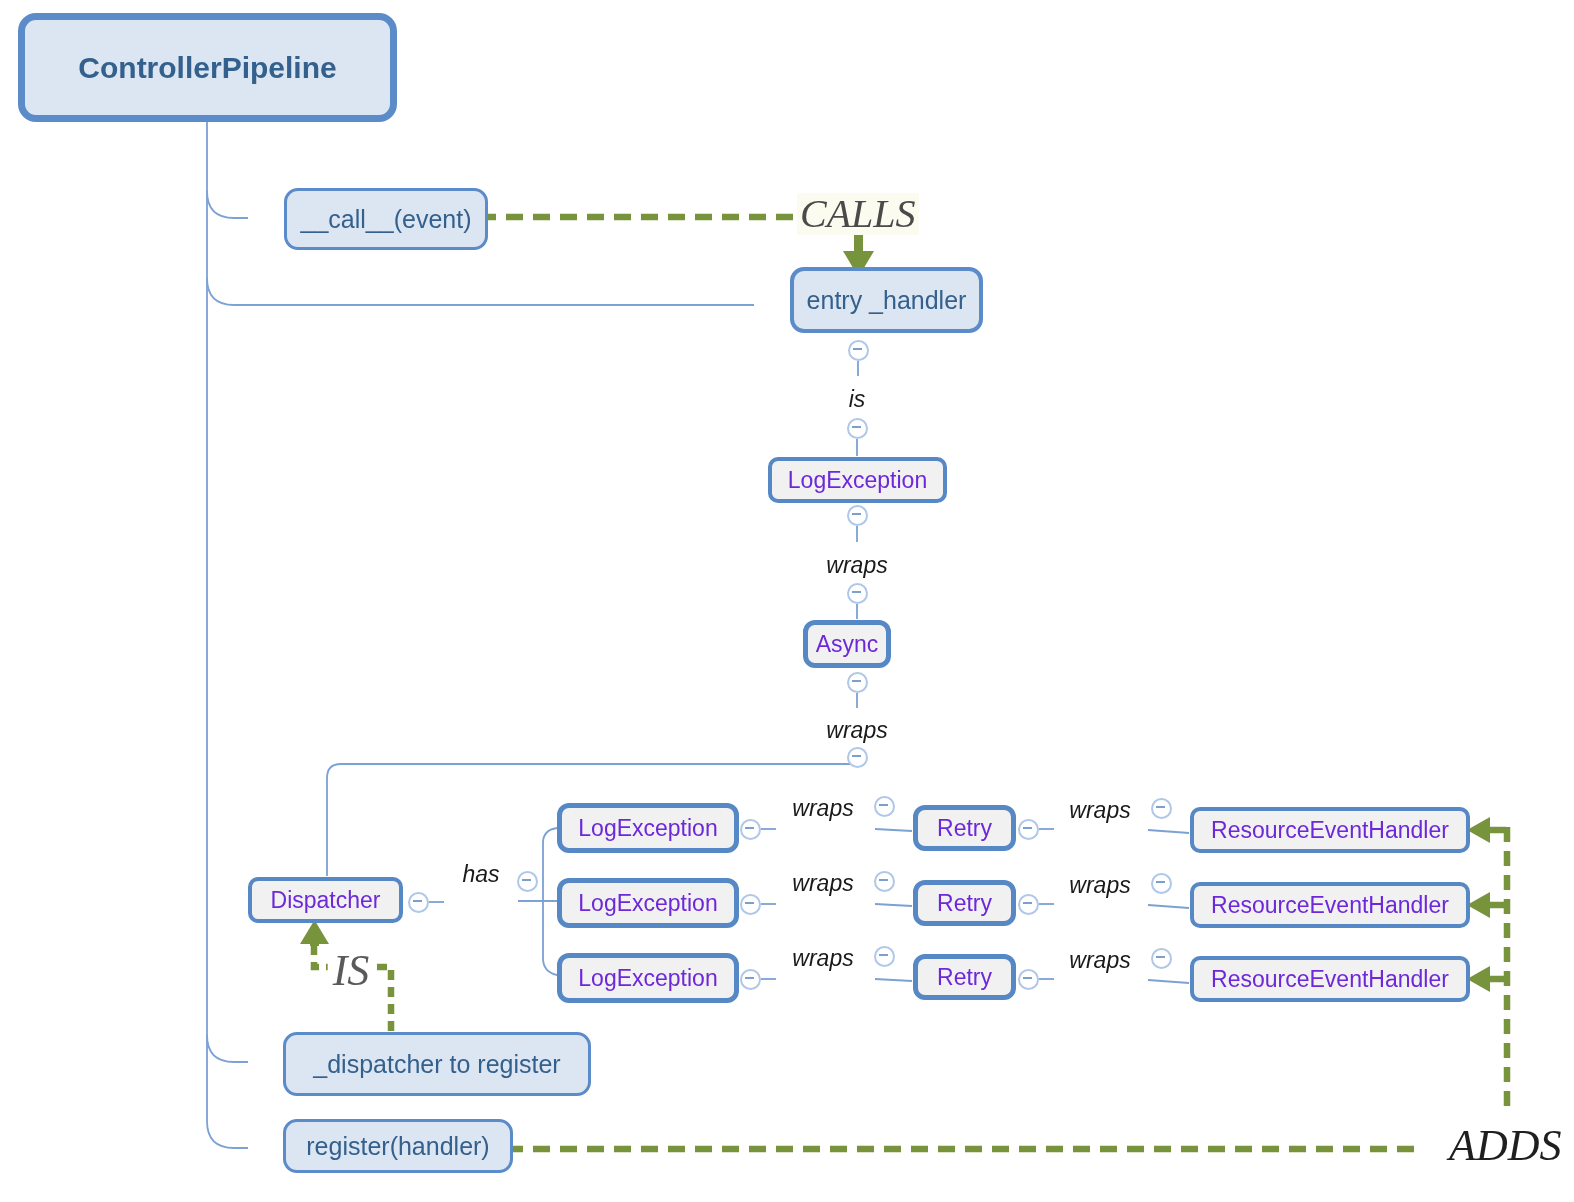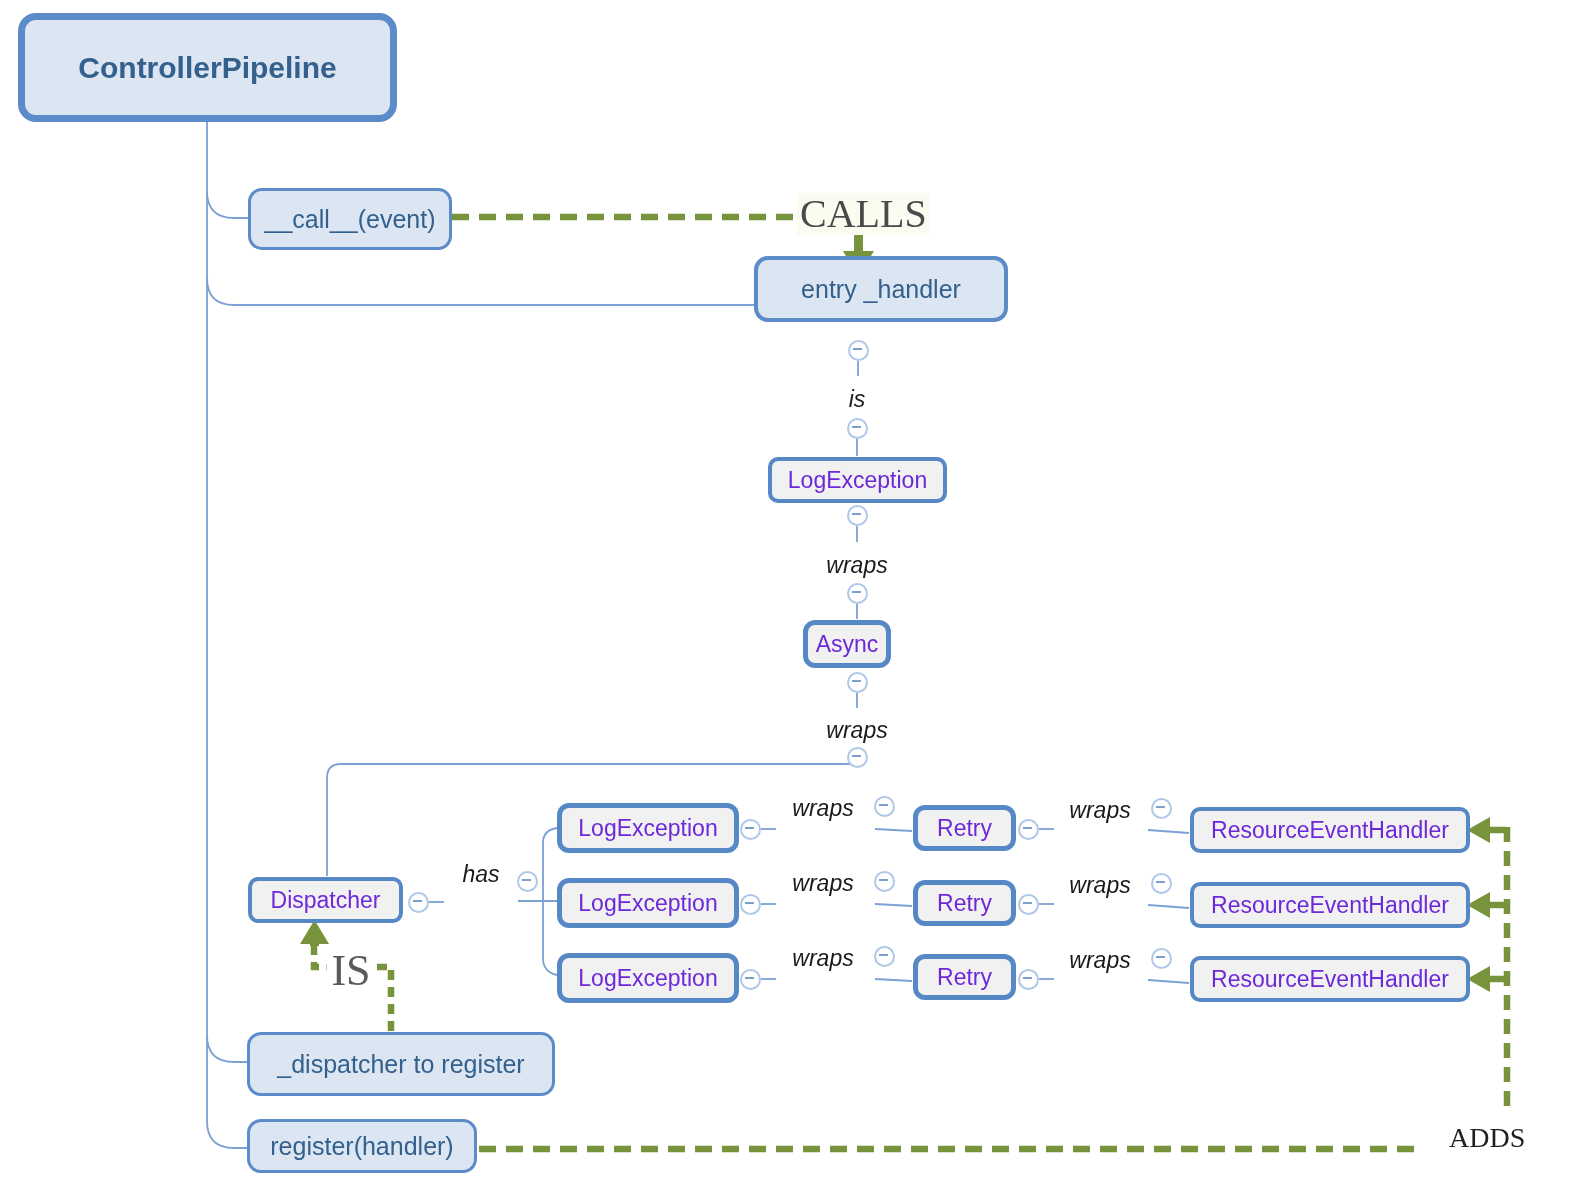--- a/index.html
+++ b/index.html
@@ -2,34 +2,34 @@
 <html><head>
 <meta charset="utf-8">
 <style>
   html,body{margin:0;padding:0;background:#ffffff;}
   #canvas{position:relative;width:1574px;height:1202px;background:#ffffff;overflow:hidden;
           font-family:"Liberation Sans", sans-serif;}
   svg.wires{position:absolute;left:0;top:0;z-index:1;}
   .node{position:absolute;display:flex;align-items:center;justify-content:center;
         box-sizing:border-box;z-index:3;white-space:nowrap;}
   .blue-node{background:#DCE6F2;border:4px solid #5B8BC9;border-radius:14px;
-             color:#33608C;font-size:25px;}
+             color:#33608C;font-size:25px;margin-left:36px;}
   .root-node{background:#DCE6F2;border:7px solid #5B8BC9;border-radius:18px;
              color:#33608C;font-size:30px;font-weight:bold;}
   .gray-node{background:#F1F1F1;border:4px solid #5588C4;border-radius:10px;
              color:#6d28d9;font-size:23px;}
   .gray-node.thick{border-width:5.5px;border-radius:12px;}
   .edge-label{position:absolute;transform:translate(-50%,-50%);font-style:italic;
               font-size:23px;color:#1a1a1a;z-index:2;white-space:nowrap;}
-  .rel-label{position:absolute;font-family:"Liberation Serif", serif;
+  .rel-label{position:absolute;font-family:"Liberation Serif", serif;font-style:italic;
              z-index:2;white-space:nowrap;line-height:1;}
   .rel-calls{left:797px;top:193px;font-size:40px;color:#4A4A4A;background:#FBFBF0;padding:1px 3px;}
   .rel-is{left:351px;top:971px;transform:translate(-50%,-50%);font-size:44px;color:#5a5a5a;
           background:#ffffff;padding:0 5px;}
-  .rel-adds{left:1449px;top:1124px;font-size:28px;color:#1f1f1f;}
+  .rel-adds{left:1449px;top:1124px;font-size:44px;color:#1f1f1f;}
   .minus{position:absolute;width:21px;height:21px;border:2px solid #AFC7E8;border-radius:50%;
          background:#ffffff;box-sizing:border-box;z-index:4;cursor:pointer;}
   .minus::before{content:"";position:absolute;left:3.5px;top:6.7px;width:9px;height:2px;
                  background:#7D9FCC;}
 </style>
 </head>
 <body>
 
 <div id="canvas">
 
@@ -82,21 +82,21 @@
       <path d="M 1490,905 L 1506,905" stroke="#77933C" stroke-width="6.5" fill="none"></path>
       <path d="M 1490,979 L 1506,979" stroke="#77933C" stroke-width="6.5" fill="none"></path>
       <polygon points="1467,830 1490,817 1490,843" fill="#77933C"></polygon>
       <polygon points="1467,905 1490,892 1490,918" fill="#77933C"></polygon>
       <polygon points="1467,979 1490,966 1490,992" fill="#77933C"></polygon>
     </g>
   </svg>
 
   <div class="node root-node" style="left:18px;top:13px;width:379px;height:109px">ControllerPipeline</div>
   <div class="node blue-node" style="left:248px;top:188px;width:204px;height:62px;border-width:3.5px">__call__(event)</div>
-  <div class="node blue-node" style="left:754px;top:256px;width:254px;height:66px">entry _handler</div>
+  <div class="node blue-node" style="left:754px;top:267px;width:193px;height:66px">entry _handler</div>
   <div class="node gray-node" style="left:768px;top:457px;width:179px;height:46px">LogException</div>
   <div class="node gray-node" style="left:803px;top:620px;width:88px;height:48px;border-width:5px;border-radius:12px">Async</div>
   <div class="node gray-node" style="left:248px;top:877px;width:155px;height:46px">Dispatcher</div>
   <div class="node blue-node" style="left:247px;top:1032px;width:308px;height:64px;border-width:3.5px">_dispatcher to register</div>
   <div class="node blue-node" style="left:247px;top:1119px;width:230px;height:54px;border-width:3.5px">register(handler)</div>
 
   <div class="node gray-node thick" style="left:557px;top:803px;width:182px;height:50px">LogException</div>
   <div class="node gray-node thick" style="left:913px;top:805px;width:103px;height:46px">Retry</div>
   <div class="node gray-node" style="left:1190px;top:807px;width:280px;height:46px;border-width:4.5px">ResourceEventHandler</div>
 

